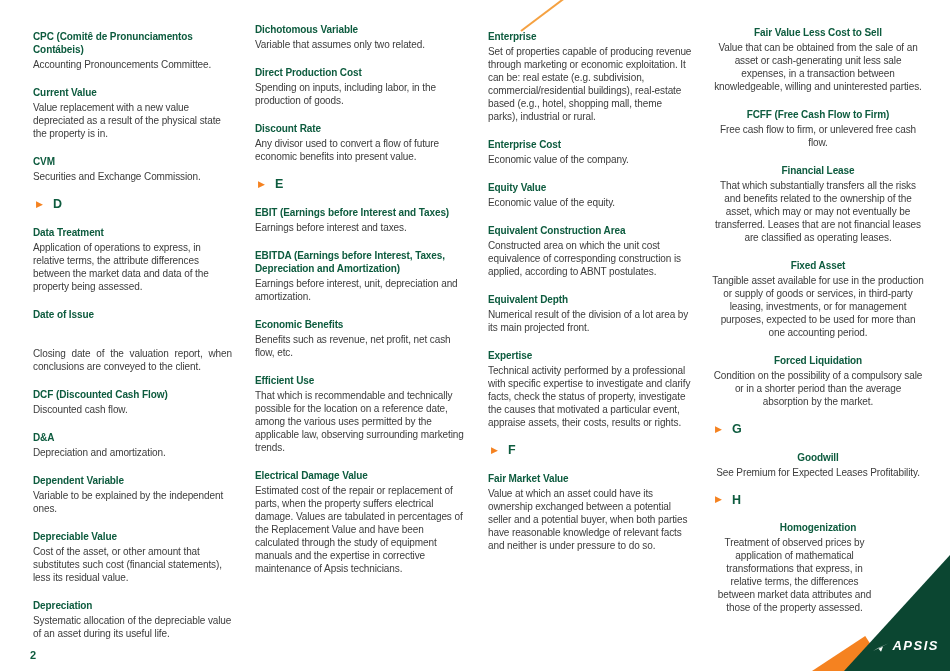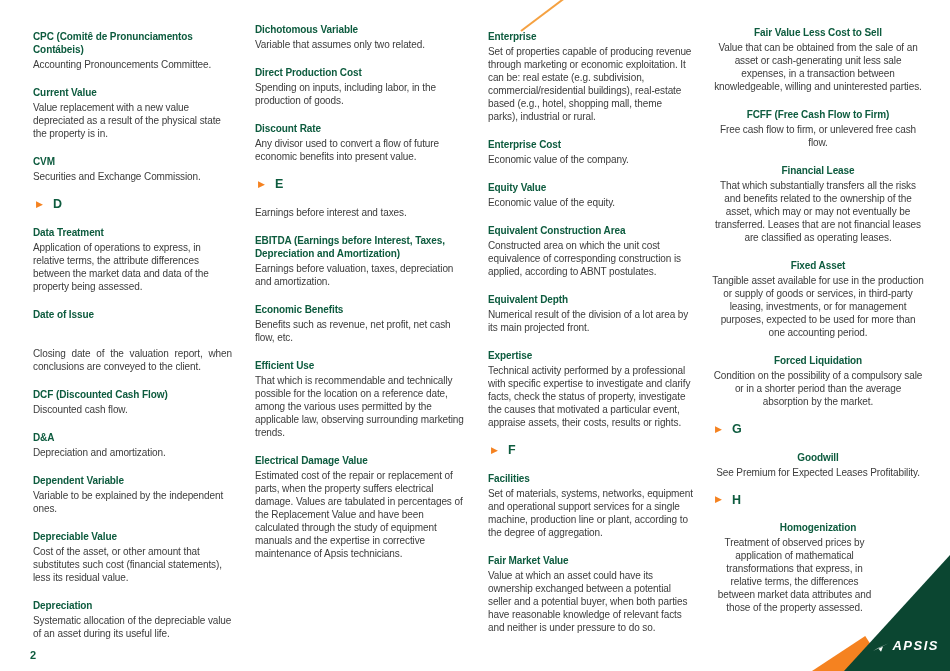--- a/index.html
+++ b/index.html
@@ -154,25 +154,26 @@
         </div>
         <div class="entry">
           <div class="term" data-bind="columns.1.blocks.2.term">Discount Rate</div>
           <div class="def" data-bind="columns.1.blocks.2.definition">Any divisor used to convert a flow of future economic benefits into present value.</div>
         </div>
         <div class="section">
           <span class="arrow" data-bind="icons.section_arrow">▶</span>
           <span class="letter" data-bind="columns.1.blocks.3.letter">E</span>
         </div>
         <div class="entry">
+          <div class="term" data-bind="columns.1.blocks.4.term">EBIT (Earnings before Interest and Taxes)</div>
           <div class="def" data-bind="columns.1.blocks.4.definition">Earnings before interest and taxes.</div>
         </div>
         <div class="entry">
           <div class="term" data-bind="columns.1.blocks.5.term">EBITDA (Earnings before Interest, Taxes, Depreciation and Amortization)</div>
-          <div class="def" data-bind="columns.1.blocks.5.definition">Earnings before valuation, taxes, depreciation and amortization.</div>
+          <div class="def" data-bind="columns.1.blocks.5.definition">Earnings before interest, unit, depreciation and amortization.</div>
         </div>
         <div class="entry">
           <div class="term" data-bind="columns.1.blocks.6.term">Economic Benefits</div>
           <div class="def" data-bind="columns.1.blocks.6.definition">Benefits such as revenue, net profit, net cash flow, etc.</div>
         </div>
         <div class="entry">
           <div class="term" data-bind="columns.1.blocks.7.term">Efficient Use</div>
           <div class="def" data-bind="columns.1.blocks.7.definition">That which is recommendable and technically possible for the location on a reference date, among the various uses permitted by the applicable law, observing surrounding marketing trends.</div>
         </div>
         <div class="entry">
@@ -201,24 +202,20 @@
           <div class="term" data-bind="columns.2.blocks.4.term">Equivalent Depth</div>
           <div class="def" data-bind="columns.2.blocks.4.definition">Numerical result of the division of a lot area by its main projected front.</div>
         </div>
         <div class="entry">
           <div class="term" data-bind="columns.2.blocks.5.term">Expertise</div>
           <div class="def" data-bind="columns.2.blocks.5.definition">Technical activity performed by a professional with specific expertise to investigate and clarify facts, check the status of property, investigate the causes that motivated a particular event, appraise assets, their costs, results or rights.</div>
         </div>
         <div class="section">
           <span class="arrow" data-bind="icons.section_arrow">▶</span>
           <span class="letter" data-bind="columns.2.blocks.6.letter">F</span>
-        </div>
-        <div class="entry">
-          <div class="term" data-bind="columns.2.blocks.7.term">Facilities</div>
-          <div class="def" data-bind="columns.2.blocks.7.definition">Set of materials, systems, networks, equipment and operational support services for a single machine, production line or plant, according to the degree of aggregation.</div>
         </div>
         <div class="entry">
           <div class="term" data-bind="columns.2.blocks.8.term">Fair Market Value</div>
           <div class="def" data-bind="columns.2.blocks.8.definition">Value at which an asset could have its ownership exchanged between a potential seller and a potential buyer, when both parties have reasonable knowledge of relevant facts and neither is under pressure to do so.</div>
         </div>
       </div>
       <div class="col col-3">
         <div class="entry">
           <div class="term" data-bind="columns.3.blocks.0.term">Fair Value Less Cost to Sell</div>
           <div class="def" data-bind="columns.3.blocks.0.definition">Value that can be obtained from the sale of an asset or cash-generating unit less sale expenses, in a transaction between knowledgeable, willing and uninterested parties.</div>

